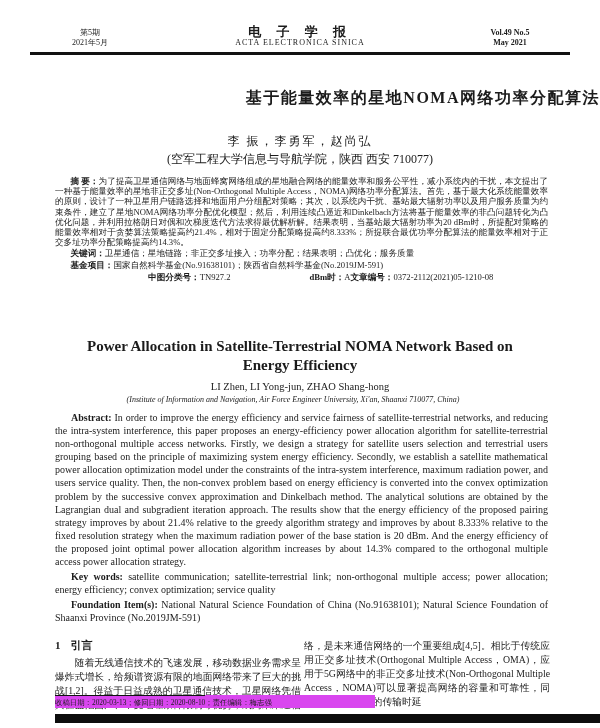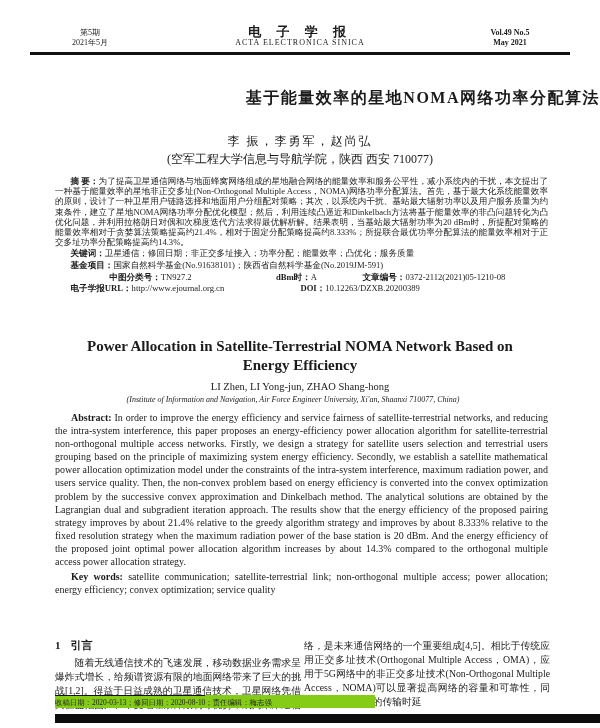--- a/index.html
+++ b/index.html
@@ -26,21 +26,21 @@
   .authors-cn{position:absolute;top:133px;left:0;right:0;text-align:center;
     font-size:12px;letter-spacing:2px;}
   .affil-cn{position:absolute;top:151px;left:0;right:0;text-align:center;font-size:12px;}
 
   
   .meta-block{position:absolute;top:176px;left:55px;right:52px;
     font-size:8.6px;line-height:10.2px;text-align:justify;}
   .meta-block p{margin:0 0 1px 0;}
   .indent{text-indent:1.8em;}
   b.lbl{font-weight:bold;}
-  .clc-row{display:flex;gap:6px;padding-left:1.8em;text-align:center;margin-top:2px;}
+  .clc-row{display:flex;gap:0;padding-left:1.8em;text-align:right;margin-top:2px;}
   .clc-row .seg{white-space:nowrap;}
   .clc-row .seg1{width:160px;}
   .clc-row .seg2{width:120px;}
   .url-row{display:flex;padding-left:1.8em;text-align:left;margin-top:1px;}
   .url-row .seg1{width:230px;white-space:nowrap;}
   .url-row .seg2{white-space:nowrap;}
 
   
   .title-en{position:absolute;top:337px;left:0;right:0;text-align:center;text-decoration:underline;}
   .title-en span{display:inline-block;max-width:430px;font-size:15px;font-weight:bold;line-height:19px;}
@@ -54,21 +54,21 @@
   
   .section{position:absolute;top:639px;left:55px;right:50px;height:80px;
     display:flex;gap:3px;overflow:hidden;font-family:Liberation Serif, serif;}
   .col{flex:1;font-size:9.8px;line-height:13.9px;text-align:justify;overflow:hidden;}
   .sec-head{font-size:11px;font-weight:bold;margin:0 0 3px 0;}
   .sec-head .num{margin-right:10px;}
   .col p{margin:0;text-indent:2em;}
   .col.col-right p{text-indent:0;}
 
   
-  .footnote{position:absolute;left:55px;top:695px;width:320px;background:#84cc16;z-index:2;}
+  .footnote{position:absolute;left:55px;top:695px;width:320px;background:#d946ef;z-index:2;}
   .footnote-rule{width:150px;border-top:1.5px solid #111;margin-bottom:2px;}
   .footnote-text{font-size:7.4px;white-space:nowrap;}
   .cut-bar{position:absolute;left:55px;right:0;top:714px;height:9px;background:#0d0d0d;z-index:3;}
 </style>
 </head>
 <body>
 
 <div class="page">
 
   <div class="jheader">
@@ -87,42 +87,39 @@
       </div>
     </div>
   </div>
 
   <h1 class="title-cn" style="margin:0;">基于能量效率的星地NOMA网络功率分配算法</h1>
   <div class="authors-cn">李 振，李勇军，赵尚弘</div>
   <div class="affil-cn">(空军工程大学信息与导航学院，陕西 西安 710077)</div>
 
   <div class="meta-block">
     <p class="indent"><b class="lbl">摘 要：</b><span>为了提高卫星通信网络与地面蜂窝网络组成的星地融合网络的能量效率和服务公平性，减小系统内的干扰，本文提出了一种基于能量效率的星地非正交多址(Non-Orthogonal Multiple Access，NOMA)网络功率分配算法。首先，基于最大化系统能量效率的原则，设计了一种卫星用户链路选择和地面用户分组配对策略；其次，以系统内干扰、基站最大辐射功率以及用户服务质量为约束条件，建立了星地NOMA网络功率分配优化模型；然后，利用连续凸逼近和Dinkelbach方法将基于能量效率的非凸问题转化为凸优化问题，并利用拉格朗日对偶和次梯度迭代方法求得最优解析解。结果表明，当基站最大辐射功率为20 dBm时，所提配对策略的能量效率相对于贪婪算法策略提高约21.4%，相对于固定分配策略提高约8.333%；所提联合最优功率分配算法的能量效率相对于正交多址功率分配策略提高约14.3%。</span></p>
-    <p class="indent"><b class="lbl">关键词：</b><span>卫星通信；修回日期；非正交多址接入；功率分配；能量效率；凸优化；服务质量</span></p>
+    <p class="indent"><b class="lbl">关键词：</b><span>卫星通信；星地链路；非正交多址接入；功率分配；结果表明；凸优化；服务质量</span></p>
     <p class="indent"><b class="lbl">基金项目：</b><span>国家自然科学基金(No.91638101)；陕西省自然科学基金(No.2019JM-591)</span></p>
     <div class="clc-row">
       <span class="seg seg1"><b class="lbl">中图分类号：</b><span>TN927.2</span></span>
       <span class="seg seg2"><b class="lbl">dBm时：</b><span>A</span></span>
       <span class="seg"><b class="lbl">文章编号：</b><span>0372-2112(2021)05-1210-08</span></span>
-    </div>
-    <div class="url-row">
-      <span class="seg1"><b class="lbl">电子学报URL：</b><span>http://www.ejournal.org.cn</span></span>
-      <span class="seg2"><b class="lbl">DOI：</b><span>10.12263/DZXB.20200389</span></span>
     </div>
   </div>
 
   <div class="title-en">
     <span>Power Allocation in Satellite-Terrestrial NOMA Network Based on Energy Efficiency</span>
   </div>
   <div class="authors-en">LI Zhen, LI Yong-jun, ZHAO Shang-hong</div>
   <div class="affil-en">(Institute of Information and Navigation, Air Force Engineer University, Xi'an, Shaanxi 710077, China)</div>
 
   <div class="en-block">
     <p class="en-indent"><b class="lbl">Abstract:</b> <span>In order to improve the energy efficiency and service fairness of satellite-terrestrial networks, and reducing the intra-system interference, this paper proposes an energy-efficiency power allocation algorithm for satellite-terrestrial non-orthogonal multiple access networks. Firstly, we design a strategy for satellite users selection and terrestrial users grouping based on the principle of maximizing system energy efficiency. Secondly, we establish a satellite mathematical power allocation optimization model under the constraints of the intra-system interference, maximum radiation power, and users service quality. Then, the non-convex problem based on energy efficiency is converted into the convex optimization problem by the successive convex approximation and Dinkelbach method. The analytical solutions are obtained by the Lagrangian dual and subgradient iteration approach. The results show that the energy efficiency of the proposed pairing strategy improves by about 21.4% relative to the greedy algorithm strategy and improves by about 8.333% relative to the fixed resolution strategy when the maximum radiation power of the base station is 20 dBm. And the energy efficiency of the proposed joint optimal power allocation algorithm increases by about 14.3% compared to the orthogonal multiple access power allocation strategy.</span></p>
     <p class="en-indent"><b class="lbl">Key words:</b> <span>satellite communication; satellite-terrestrial link; non-orthogonal multiple access; power allocation; energy efficiency; convex optimization; service quality</span></p>
+    <p class="en-indent"><b class="lbl">Foundation Item(s):</b> <span>National Natural Science Foundation of China (No.91638101); Natural Science Foundation of Shaanxi Province (No.2019JM-591)</span></p>
   </div>
 
   <div class="section">
     <div class="col col-left">
       <h2 class="sec-head"><span class="num">1</span><span>引言</span></h2>
       <p>随着无线通信技术的飞速发展，移动数据业务需求呈爆炸式增长，给频谱资源有限的地面网络带来了巨大的挑战[1,2]。得益于日益成熟的卫星通信技术，卫星网络凭借其覆盖范围广、不受地理条件限制等优势，成为未来通信网络</p>
     </div>
     <div class="col col-right">
       <p>络，是未来通信网络的一个重要组成[4,5]。相比于传统应用正交多址技术(Orthogonal Multiple Access，OMA)，应用于5G网络中的非正交多址技术(Non-Orthogonal Multiple Access，NOMA)可以显著提高网络的容量和可靠性，同时显著降低系统的传输时延</p>
     </div>

